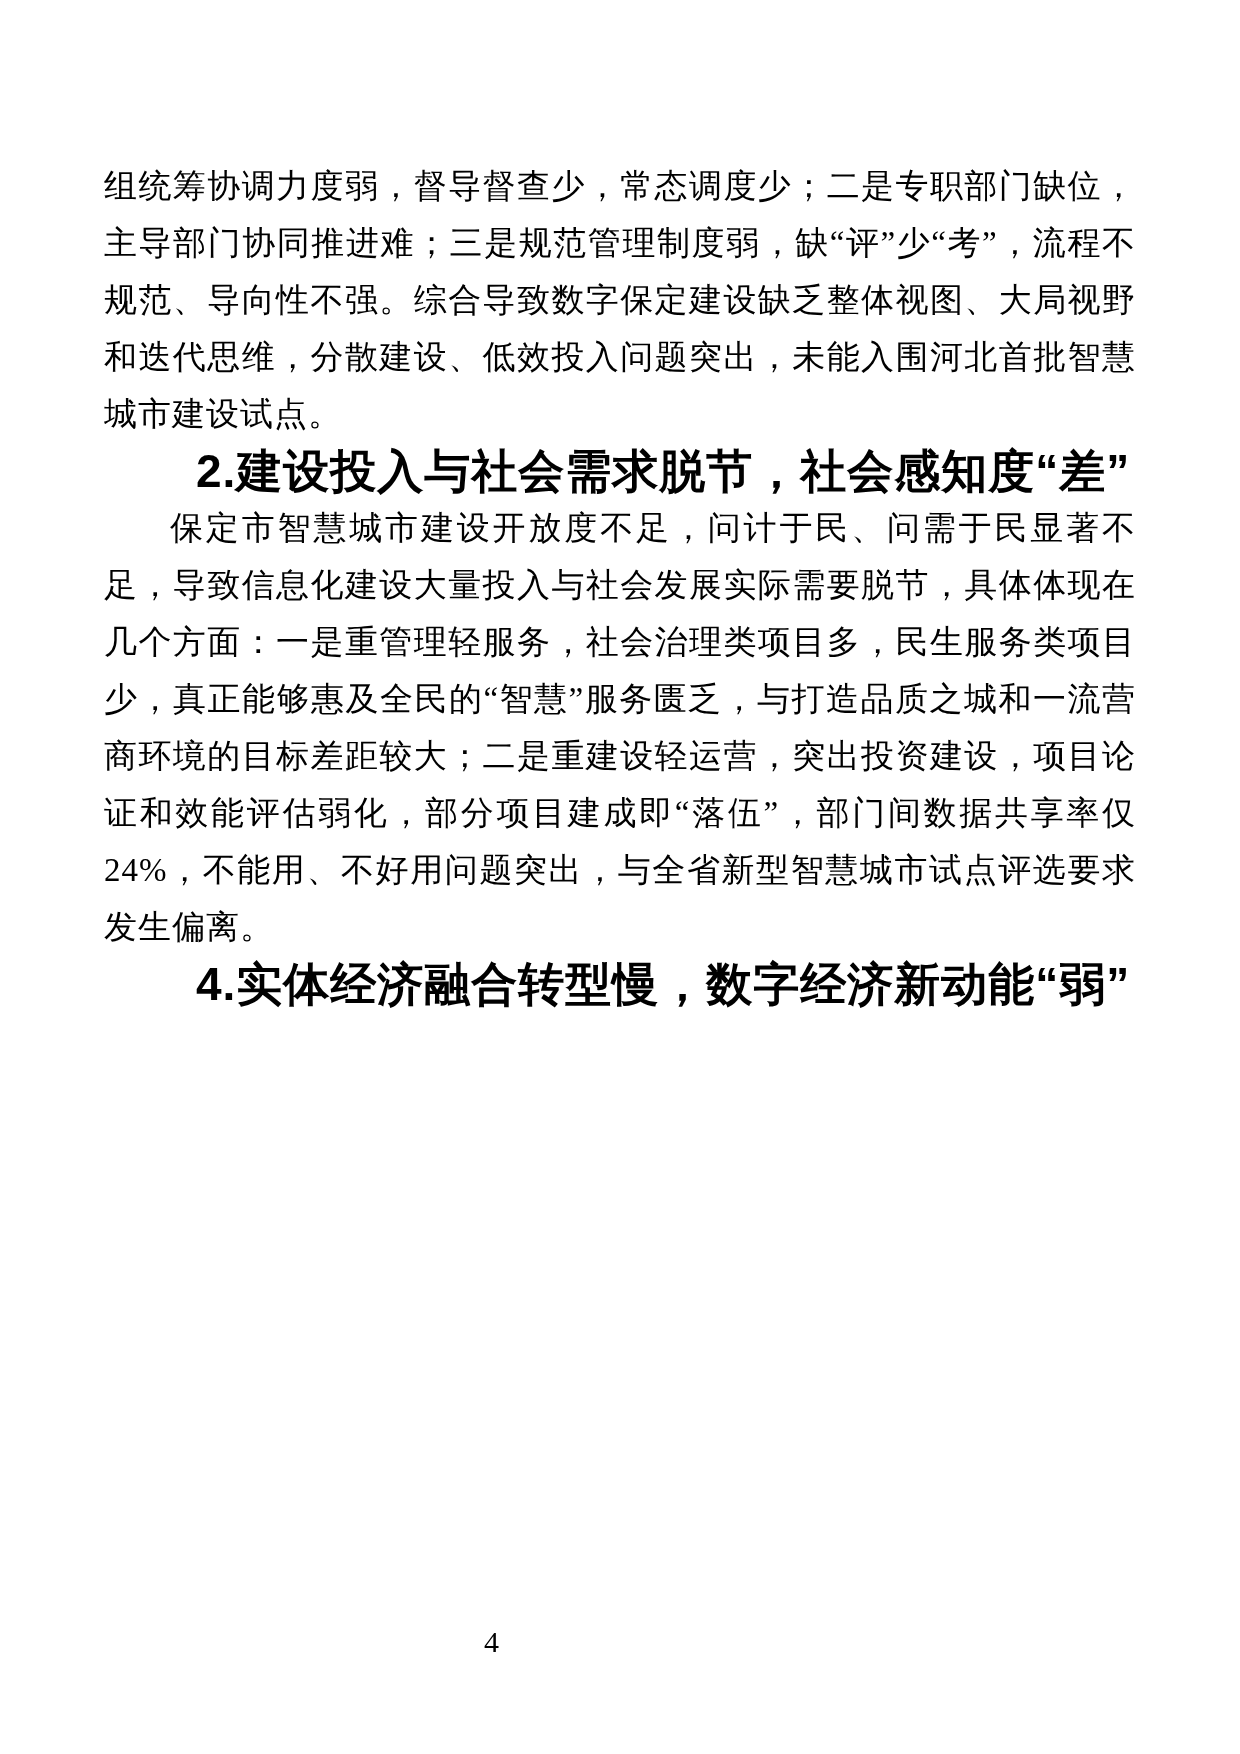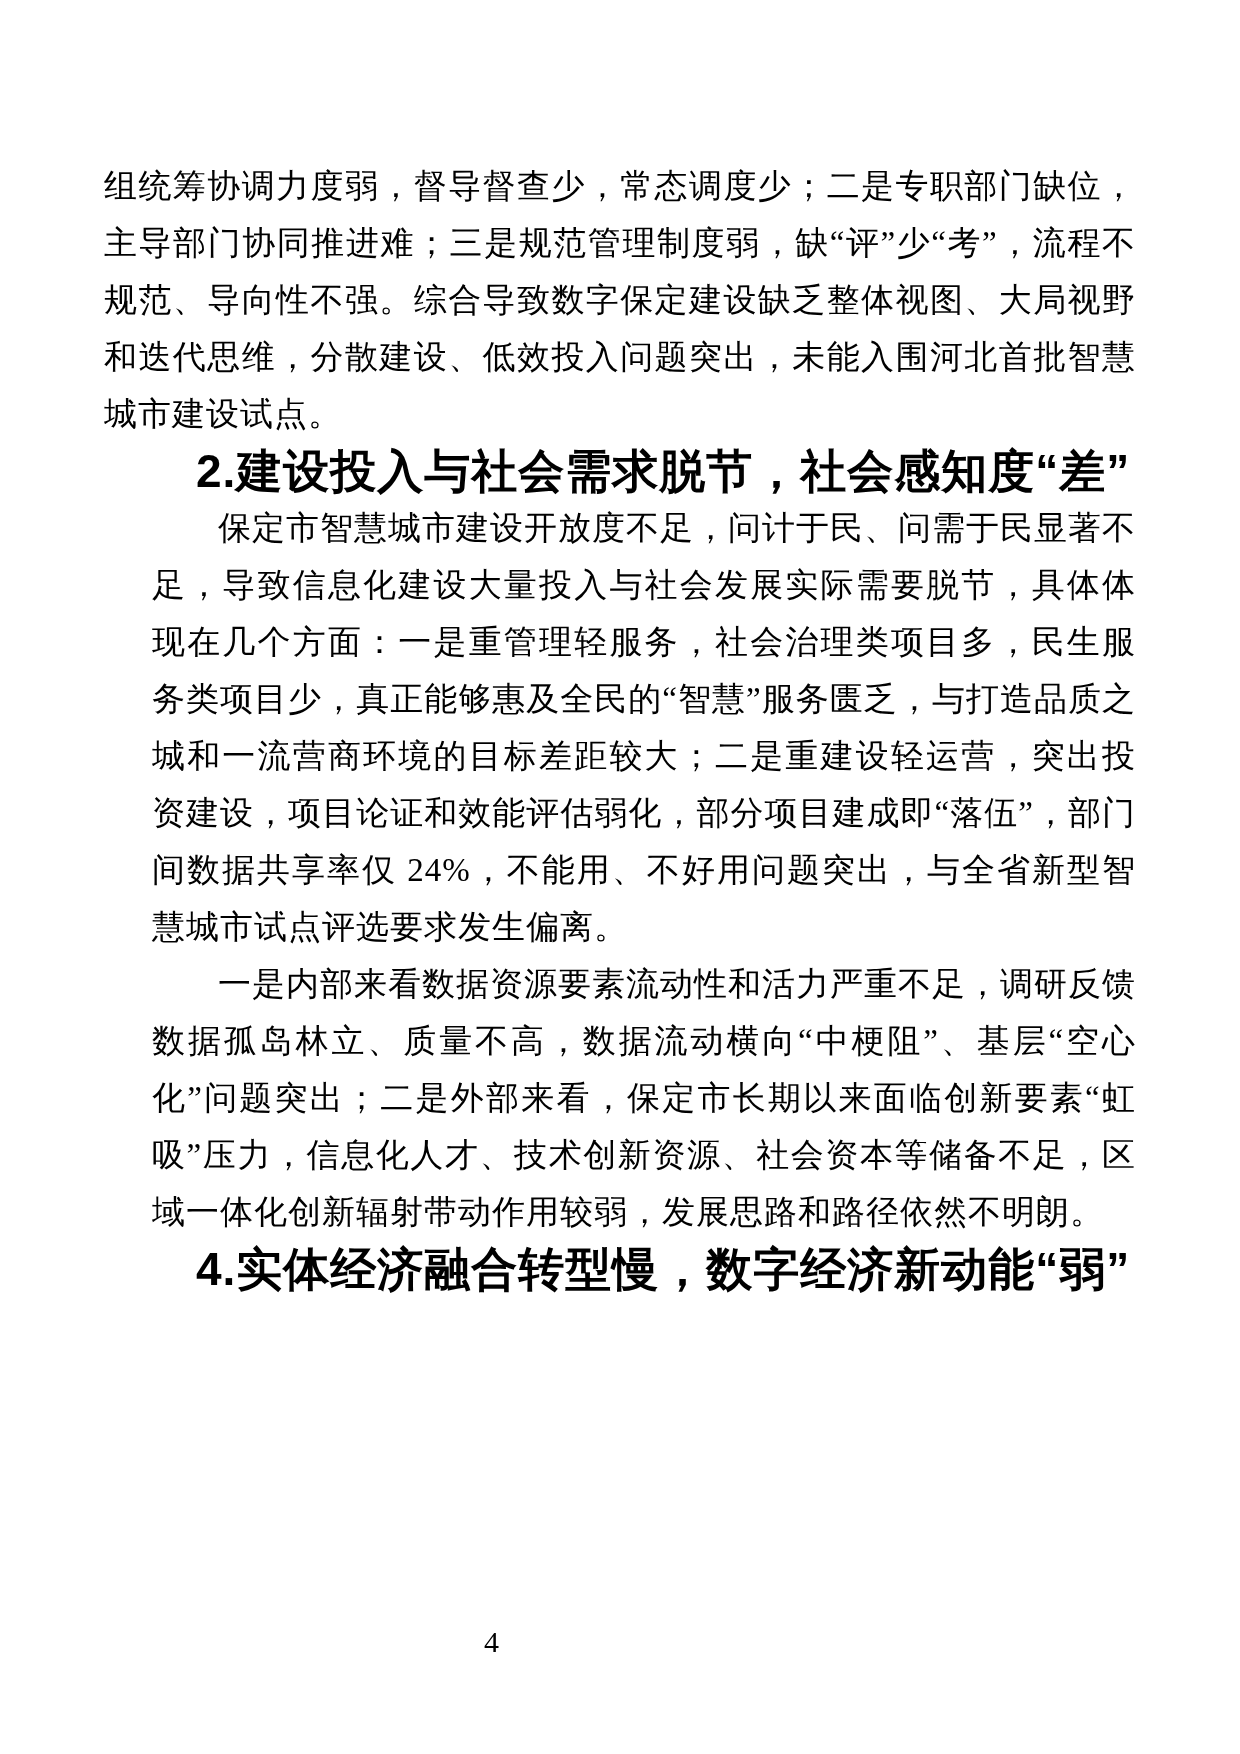--- a/index.html
+++ b/index.html
@@ -33,21 +33,20 @@
     font-size: 33px;
     line-height: 57px;
     margin: 0;
     text-align: justify;
     text-justify: inter-character;
     letter-spacing: 1px;
     font-family: "Liberation Serif", "DejaVu Serif", serif;
   }
   .para.indent {
     text-indent: 2em;
-    margin-left: 48px;
   }
   .heading {
     font-size: 46px;
     line-height: 57px;
     margin: 0;
     font-weight: 700;
     text-indent: 2em;
     letter-spacing: 1px;
     font-family: "Liberation Sans", "DejaVu Sans", sans-serif;
   }
@@ -63,17 +62,16 @@
   }
 </style>
 </head>
 <body>
 
 <div class="page">
   <div class="content">
     <p class="para">组统筹协调力度弱，督导督查少，常态调度少；二是专职部门缺位，主导部门协同推进难；三是规范管理制度弱，缺“评”少“考”，流程不规范、导向性不强。综合导致数字保定建设缺乏整体视图、大局视野和迭代思维，分散建设、低效投入问题突出，未能入围河北首批智慧城市建设试点。</p>
     <p class="heading">2.建设投入与社会需求脱节，社会感知度“差”</p>
     <p class="para indent">保定市智慧城市建设开放度不足，问计于民、问需于民显著不足，导致信息化建设大量投入与社会发展实际需要脱节，具体体现在几个方面：一是重管理轻服务，社会治理类项目多，民生服务类项目少，真正能够惠及全民的“智慧”服务匮乏，与打造品质之城和一流营商环境的目标差距较大；二是重建设轻运营，突出投资建设，项目论证和效能评估弱化，部分项目建成即“落伍”，部门间数据共享率仅 24%，不能用、不好用问题突出，与全省新型智慧城市试点评选要求发生偏离。</p>
-    <p class="para indent">一是内部来看数据资源要素流动性和活力严重不足，调研反馈数据孤岛林立、质量不高，数据流动横向“中梗阻”、基层“空心化”问题突出；二是外部来看，保定市长期以来面临创新要素“虹吸”压力，信息化人才、技术创新资源、社会资本等储备不足，区域一体化创新辐射带动作用较弱，发展思路和路径依然不明朗。</p>
     <p class="heading">4.实体经济融合转型慢，数字经济新动能“弱”</p>
   </div>
   <div class="page-number">4</div>
 </div>
 
 </body></html>

